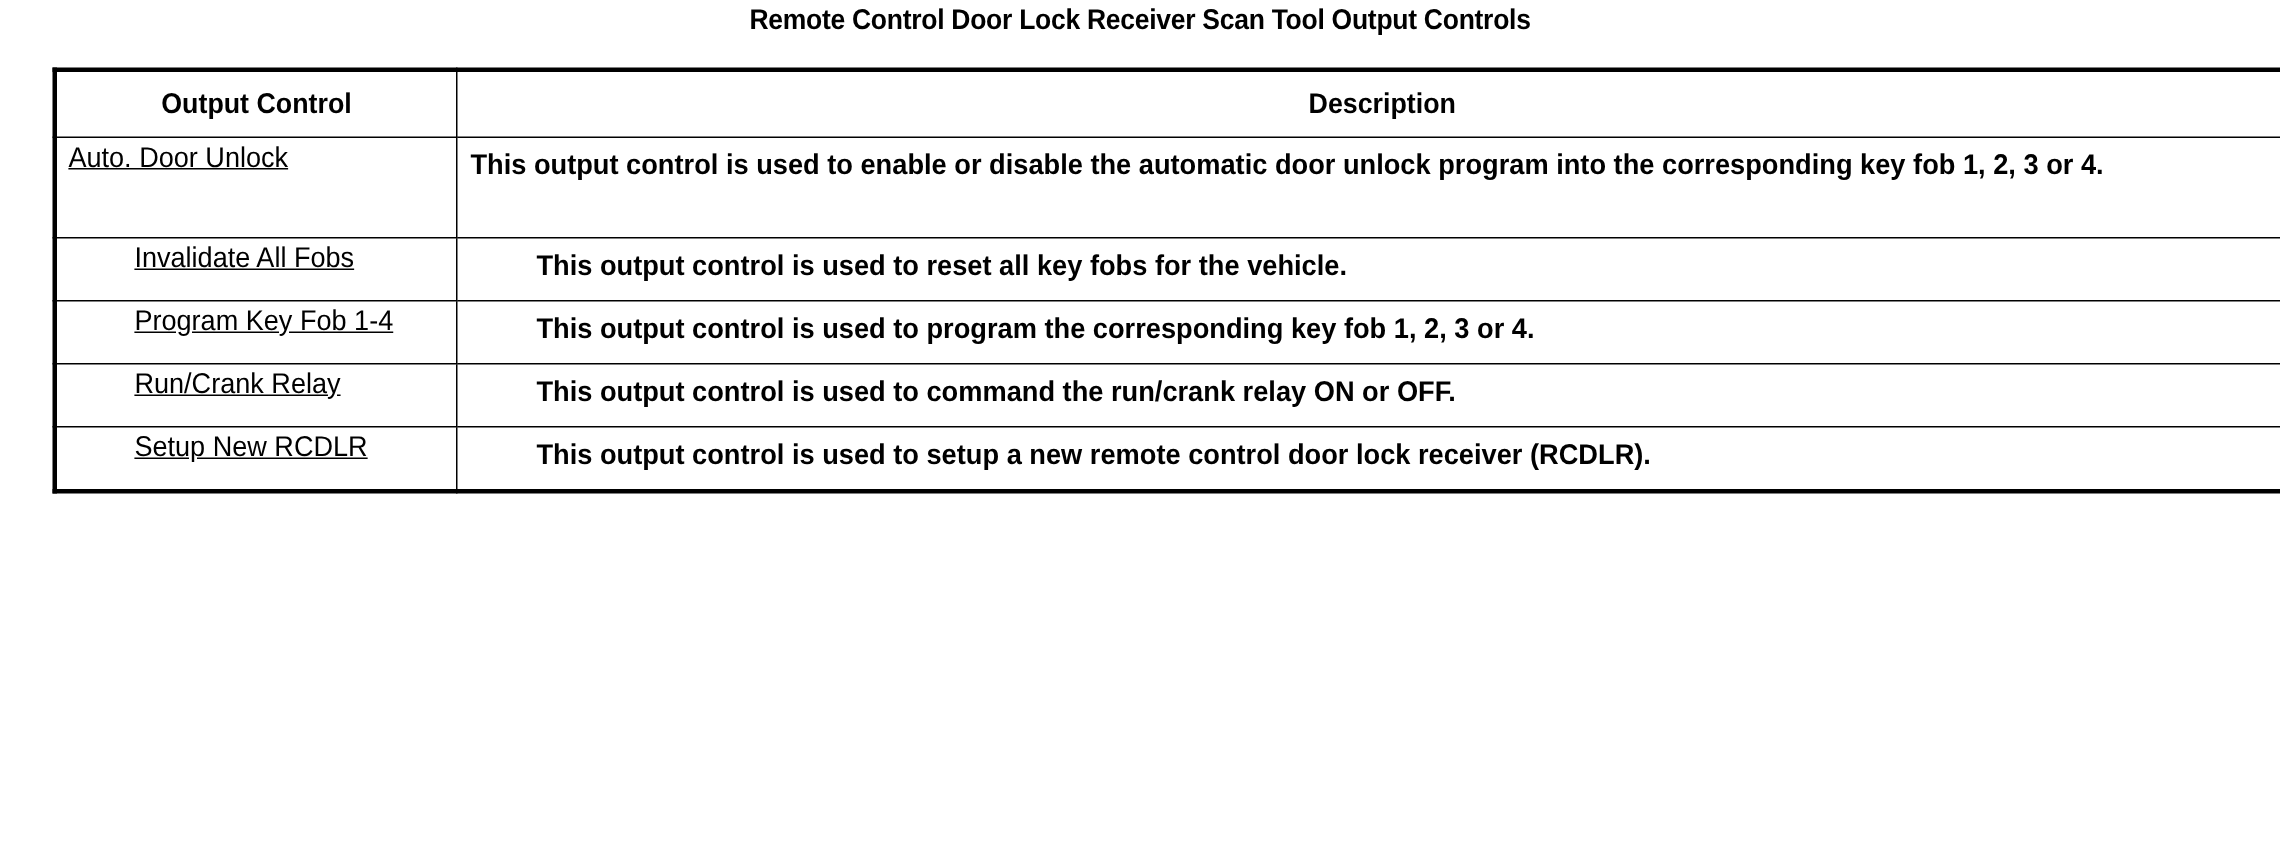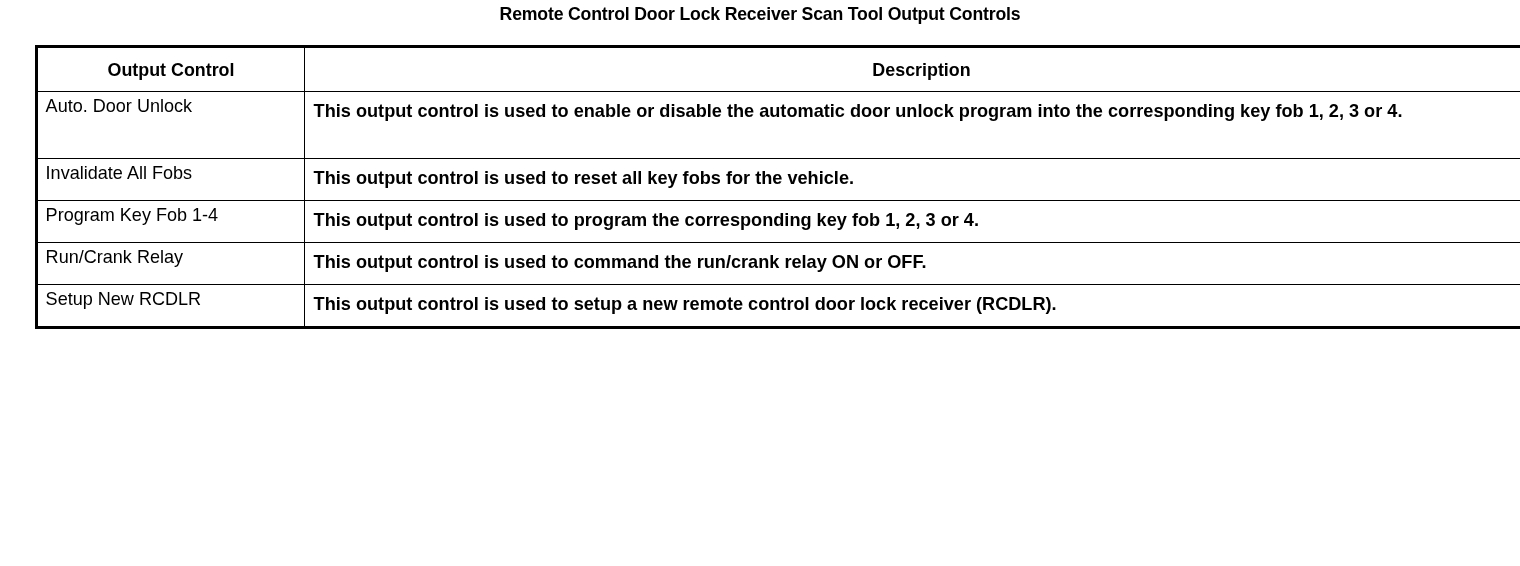--- a/index.html
+++ b/index.html
@@ -72,20 +72,21 @@
     text-align: center;
     line-height: 43px;
     transform: scaleX(0.94);
     transform-origin: center center;
     white-space: nowrap;
   }
 
   
   td.cell-control {
     vertical-align: middle;
+    text-decoration: underline;
   }
   td.cell-control.top-align {
     vertical-align: top;
   }
   .control-text {
     font-size: 19px;
     line-height: 27px;
     padding: 0 6px 0 8px;
     transform: scaleX(0.95);
     transform-origin: left center;
@@ -98,21 +99,21 @@
   .desc-text {
     font-size: 19px;
     line-height: 30px;
     padding: 4px 8px 4px 9px;
     transform: scaleX(0.955);
     transform-origin: left top;
   }
 
   
   tr.r-h2 td { height: 66px; }   
-  tr.r-h1 td { height: 41px; }   
+  tr.r-h1 td { height: 41px; padding-left: 44px; }   
 </style>
 </head>
 <body>
 
 <div id="page">
 
   <div class="doc-title">Remote Control Door Lock Receiver Scan Tool Output Controls</div>
 
   <div class="table-wrap">
     <table class="controls-table">

